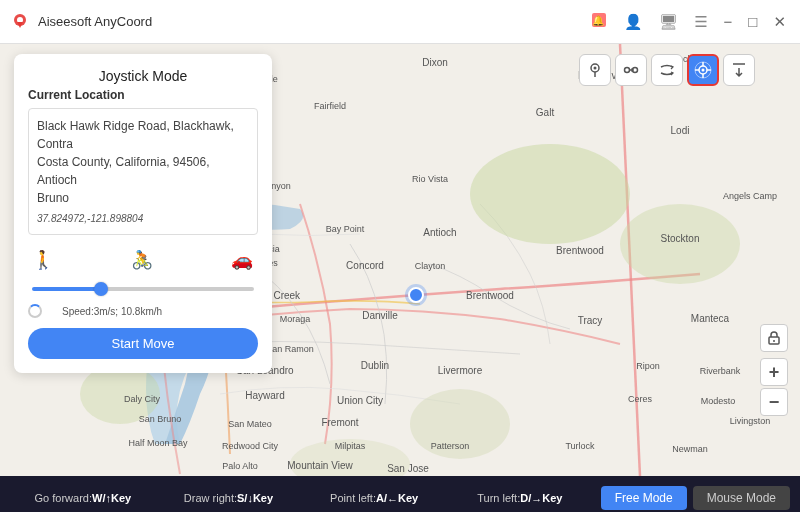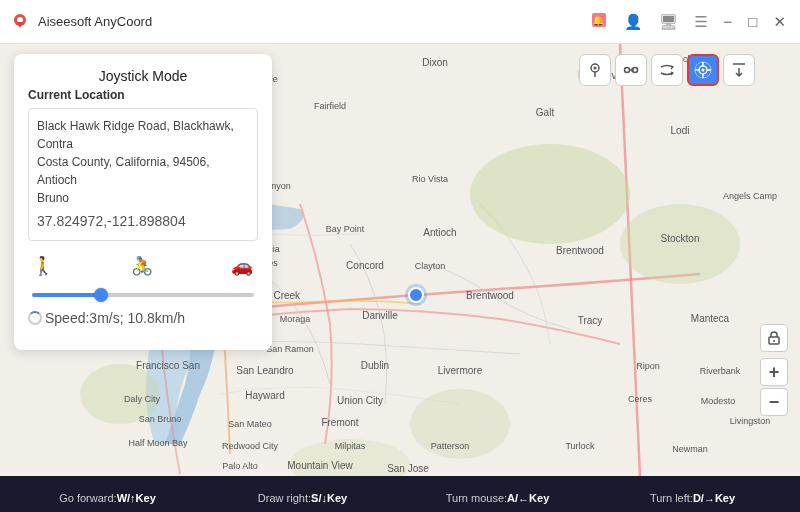--- a/index.html
+++ b/index.html
@@ -160,22 +160,23 @@
       border-radius: 4px;
       padding: 8px;
       font-size: 12px;
       color: #444;
       line-height: 1.5;
       margin-bottom: 14px;
       min-height: 60px;
     }
     #left-panel .coords {
       color: #555;
-      font-size: 14px;
+      font-size: 10px;
       margin-top: 4px;
+      font-style: italic;
     }
 
     
     .speed-selector {
       display: flex;
       justify-content: space-between;
       align-items: center;
       margin-bottom: 8px;
       padding: 0 4px;
     }
@@ -203,25 +204,25 @@
       -webkit-appearance: none;
       width: 14px; height: 14px;
       border-radius: 50%;
       background: #4285f4;
       cursor: pointer;
       box-shadow: 0 0 2px rgba(0,0,0,0.3);
     }
 
     
     .speed-display {
-      font-size: 14px;
+      font-size: 10px;
       color: #555;
       display: flex;
       align-items: center;
-      gap: 3px;
+      gap: 20px;
       margin-bottom: 10px;
     }
     .speed-display .spinner {
       display: inline-block;
       width: 14px; height: 14px;
       border: 2px solid #ccc;
       border-top-color: #4285f4;
       border-radius: 50%;
       animation: spin 1s linear infinite;
     }
@@ -484,20 +485,21 @@
 
     <div class="slider-row">
       <input type="range" min="0" max="100" value="30" style="">
     </div>
 
     <div class="speed-display">
       <span class="spinner"></span>
       <span>Speed:3m/s; 10.8km/h</span>
     </div>
 
+    <button class="start-btn">Start Move</button>
   </div>
 
   <div class="map-pin" style="left: 52%; top: 58%;"></div>
 
   <div id="zoom-controls">
     <div class="zoom-lock-btn">
       <svg width="16" height="16" viewBox="0 0 16 16">
         <rect x="3" y="7" width="10" height="7" rx="1" fill="none" stroke="#555" stroke-width="1.5"></rect>
         <path d="M5 7 V5 A3 3 0 0 1 11 5 V7" fill="none" stroke="#555" stroke-width="1.5"></path>
         <circle cx="8" cy="11" r="1" fill="#555"></circle>
@@ -510,18 +512,22 @@
 </div>
 
 <div id="status-bar">
   <div class="status-item">
     <span>Go forward:</span><span class="key">W/↑Key</span>
   </div>
   <div class="status-item">
     <span>Draw right:</span><span class="key">S/↓Key</span>
   </div>
   <div class="status-item">
-    <span>Turn mouse:</span><span class="key">A/←Key</span>
+    <span>Point left:</span><span class="key">A/←Key</span>
   </div>
   <div class="status-item">
     <span>Turn left:</span><span class="key">D/→Key</span>
   </div>
+  <div class="status-modes">
+    <button class="status-mode-btn active">Free Mode</button>
+    <button class="status-mode-btn inactive">Mouse Mode</button>
+  </div>
 </div>
 
 </body></html>

